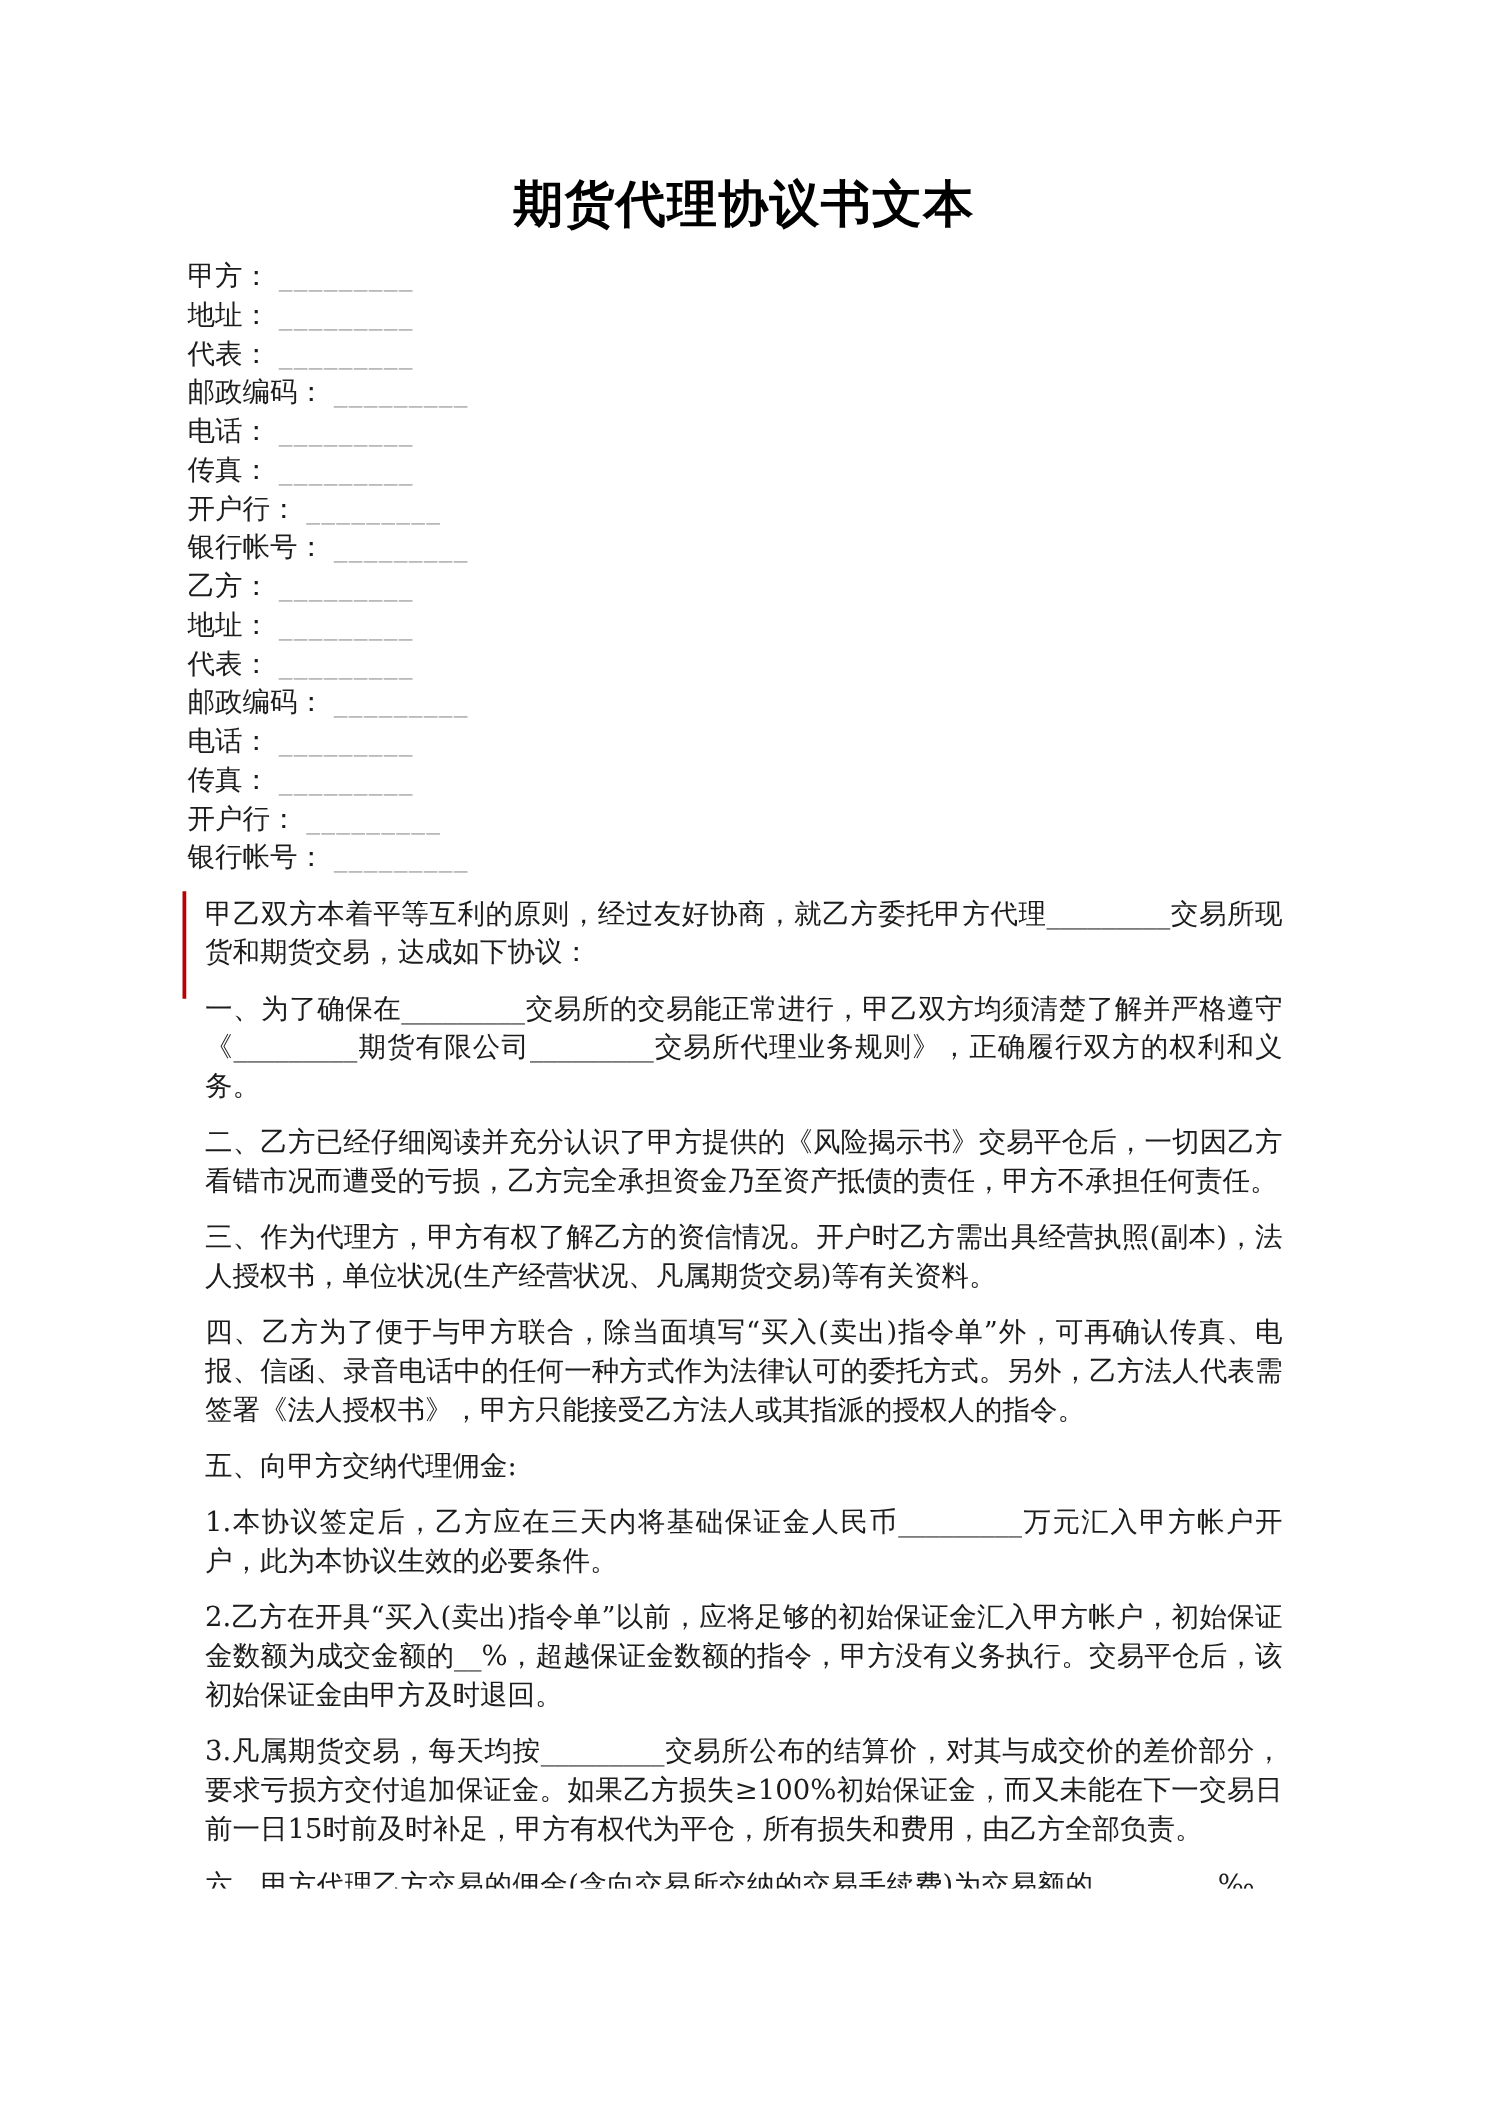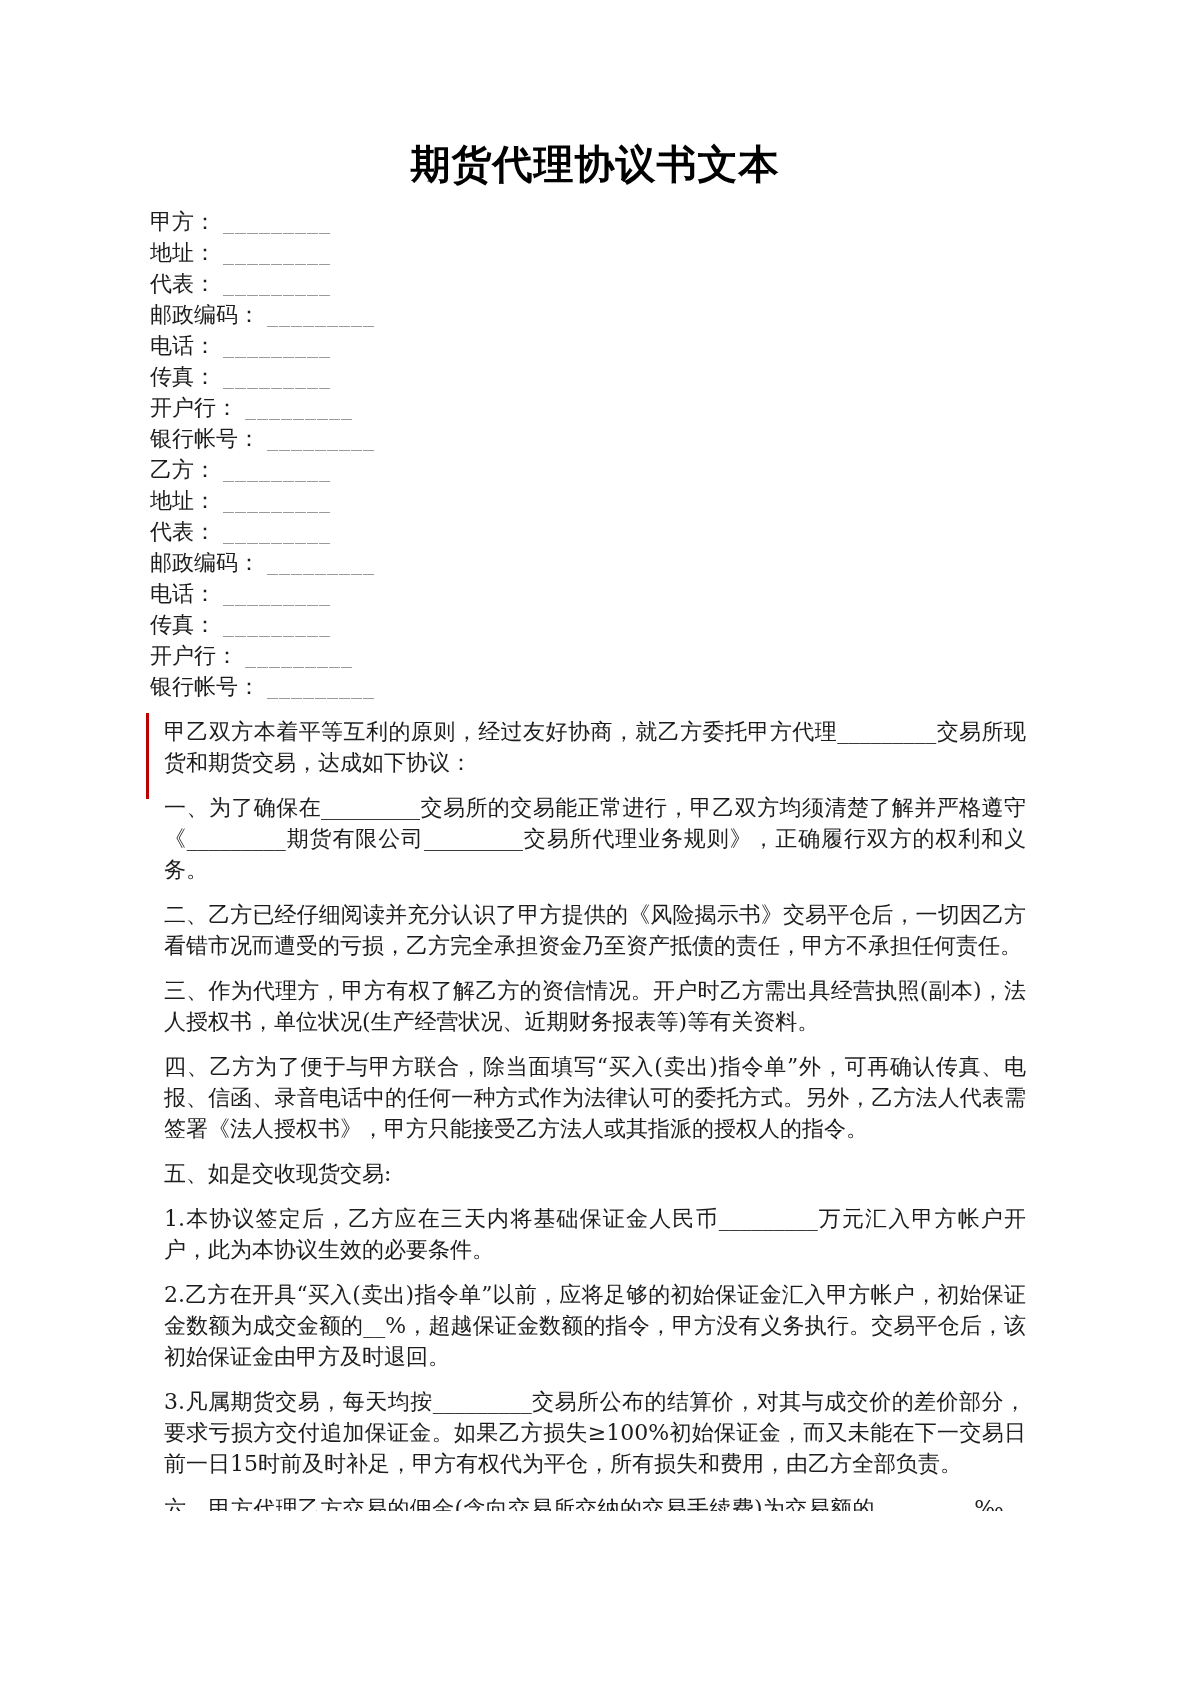--- a/index.html
+++ b/index.html
@@ -141,23 +141,23 @@
       <div class="field-row">
         <span class="field-label">银行帐号：</span>
         <span class="field-blank">_________</span>
       </div>
     </div>
 
     <div class="paragraphs">
       <p>甲乙双方本着平等互利的原则，经过友好协商，就乙方委托甲方代理_________交易所现货和期货交易，达成如下协议：</p>
       <p>一、为了确保在_________交易所的交易能正常进行，甲乙双方均须清楚了解并严格遵守《_________期货有限公司_________交易所代理业务规则》，正确履行双方的权利和义务。</p>
       <p>二、乙方已经仔细阅读并充分认识了甲方提供的《风险揭示书》交易平仓后，一切因乙方看错市况而遭受的亏损，乙方完全承担资金乃至资产抵债的责任，甲方不承担任何责任。</p>
-      <p>三、作为代理方，甲方有权了解乙方的资信情况。开户时乙方需出具经营执照(副本)，法人授权书，单位状况(生产经营状况、近期财务报表等)等有关资料。</p>
+      <p>三、作为代理方，甲方有权了解乙方的资信情况。开户时乙方需出具经营执照(副本)，法人授权书，单位状况(生产经营状况、凡属期货交易)等有关资料。</p>
       <p>四、乙方为了便于与甲方联合，除当面填写“买入(卖出)指令单”外，可再确认传真、电报、信函、录音电话中的任何一种方式作为法律认可的委托方式。另外，乙方法人代表需签署《法人授权书》，甲方只能接受乙方法人或其指派的授权人的指令。</p>
-      <p>五、如是交收现货交易:</p>
+      <p>五、向甲方交纳代理佣金:</p>
       <p>1.本协议签定后，乙方应在三天内将基础保证金人民币_________万元汇入甲方帐户开户，此为本协议生效的必要条件。</p>
       <p>2.乙方在开具“买入(卖出)指令单”以前，应将足够的初始保证金汇入甲方帐户，初始保证金数额为成交金额的__%，超越保证金数额的指令，甲方没有义务执行。交易平仓后，该初始保证金由甲方及时退回。</p>
       <p>3.凡属期货交易，每天均按_________交易所公布的结算价，对其与成交价的差价部分，要求亏损方交付追加保证金。如果乙方损失≥100%初始保证金，而又未能在下一交易日前一日15时前及时补足，甲方有权代为平仓，所有损失和费用，由乙方全部负责。</p>
       <p>六、甲方代理乙方交易的佣金(含向交易所交纳的交易手续费)为交易额的_________‰，乙方负责在买卖合约成交后三天内，向甲方交纳代理佣金。</p>
       <p>八、有关税金问题，均按照_________市税务机关规定办理。</p>
     </div>
 
   </div>
 </div>
 

